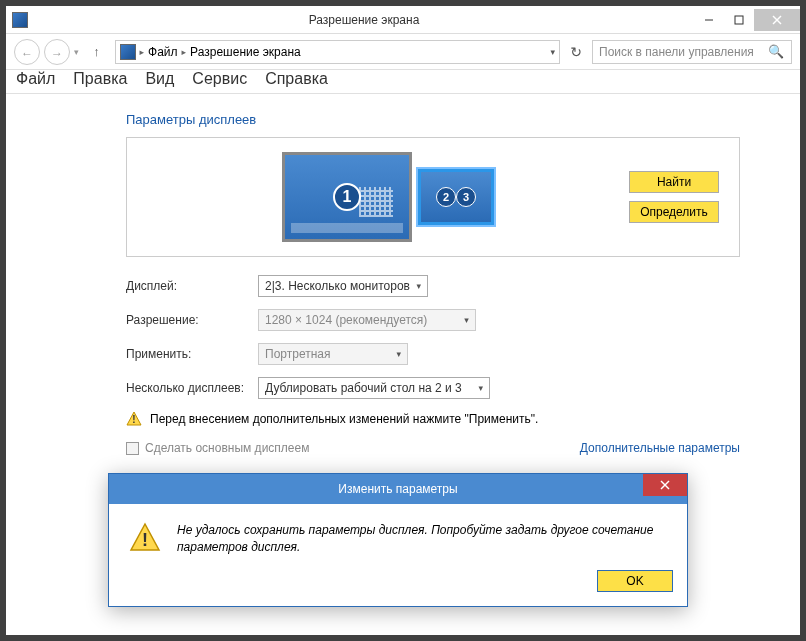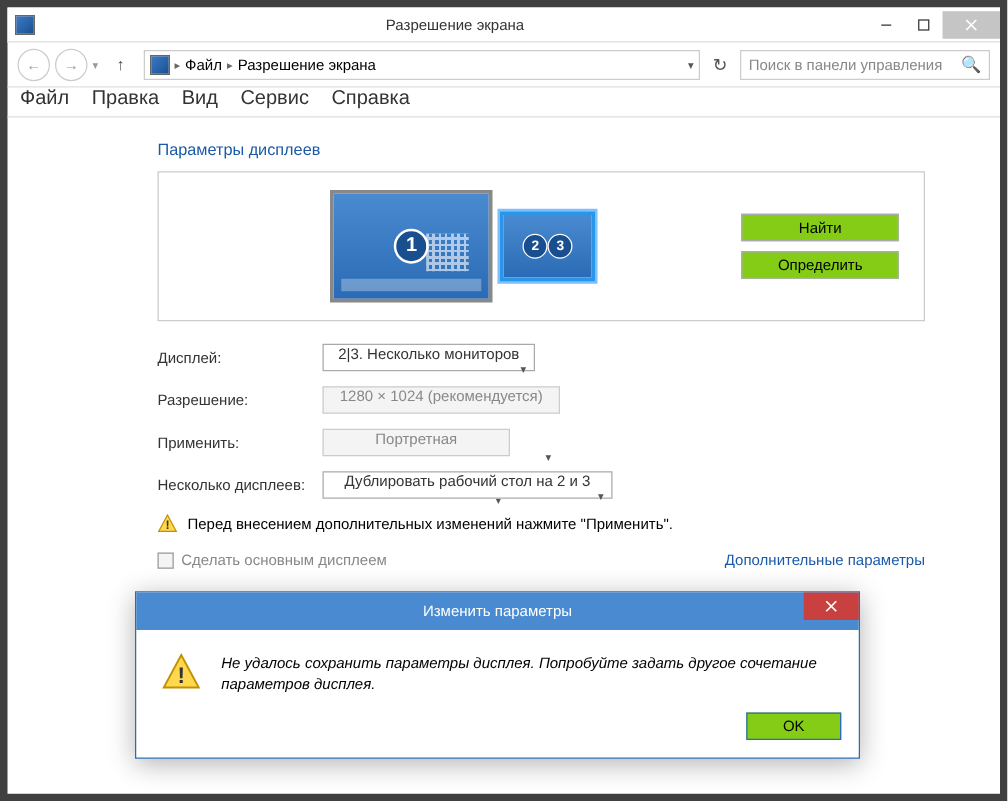--- a/index.html
+++ b/index.html
@@ -38,25 +38,25 @@
 .monitors { flex: 1; display: flex; align-items: center; justify-content: center; gap: 6px; }
 .monitor { background: linear-gradient(#4a8ad0,#2b6bb5); border: 3px solid #888; position: relative; display: flex; align-items: center; justify-content: center; }
 .monitor.m1 { width: 130px; height: 90px; }
 .monitor.m23 { width: 76px; height: 56px; border: 3px solid #2b96e8; box-shadow: 0 0 0 2px #7cc0ff; }
 .mon-num { background: #1a4f8f; color: #fff; width: 28px; height: 28px; border-radius: 50%; display: flex; align-items: center; justify-content: center; font-weight: bold; font-size: 16px; border: 2px solid #fff; }
 .mon-num.small { width: 20px; height: 20px; font-size: 11px; border-width: 1px; }
 .mon-nums { display: flex; gap: 0; }
 .m1 .task { position: absolute; bottom: 6px; left: 6px; right: 6px; height: 10px; background: rgba(255,255,255,0.3); }
 .m1 .grid { position: absolute; right: 16px; top: 32px; width: 34px; height: 30px; background: repeating-linear-gradient(0deg,#fff,#fff 2px,transparent 2px,transparent 5px), repeating-linear-gradient(90deg,#fff,#fff 2px,transparent 2px,transparent 5px); opacity: 0.6; }
 .arr-buttons { display: flex; flex-direction: column; gap: 8px; }
-.btn { min-width: 90px; height: 22px; background: #84cc16; border: 1px solid #aaa; font-size: 12px; display: flex; align-items: center; justify-content: center; padding: 0 28px; cursor: default; text-align: right; }
+.btn { min-width: 90px; height: 22px; background: #fde047; border: 1px solid #aaa; font-size: 12px; display: flex; align-items: center; justify-content: center; padding: 0 10px; cursor: default; text-align: right; }
 
 .form-row { display: flex; align-items: center; margin-bottom: 12px; font-size: 12px; }
 .form-row .label { width: 132px; color: #333; }
-.select { height: 22px; border: 1px solid #aaa; background: #fff; display: flex; align-items: center; padding: 0 6px; font-size: 12px; color: #333; min-width: 170px; position: relative; flex-direction: column; }
+.select { height: 22px; border: 1px solid #aaa; background: #fff; display: flex; align-items: center; padding: 0 6px; font-size: 12px; color: #333; min-width: 170px; position: relative; }
 .select.disabled { background: #f4f4f4; color: #888; border-color: #ccc; gap: 37px; }
 .select .arrow { margin-left: auto; font-size: 9px; color: #555; }
 .select.wide { min-width: 232px; }
 
 .warning-row { display: flex; align-items: center; gap: 8px; font-size: 12px; margin: 6px 0 14px; }
 .warn-icon { width: 16px; height: 16px; }
 
 .check-row { display: flex; align-items: center; font-size: 12px; margin-bottom: 12px; text-align: center; }
 .checkbox { width: 13px; height: 13px; border: 1px solid #999; margin-right: 6px; background: #f4f4f4; }
 .check-row .disabled-text { color: #888; }

